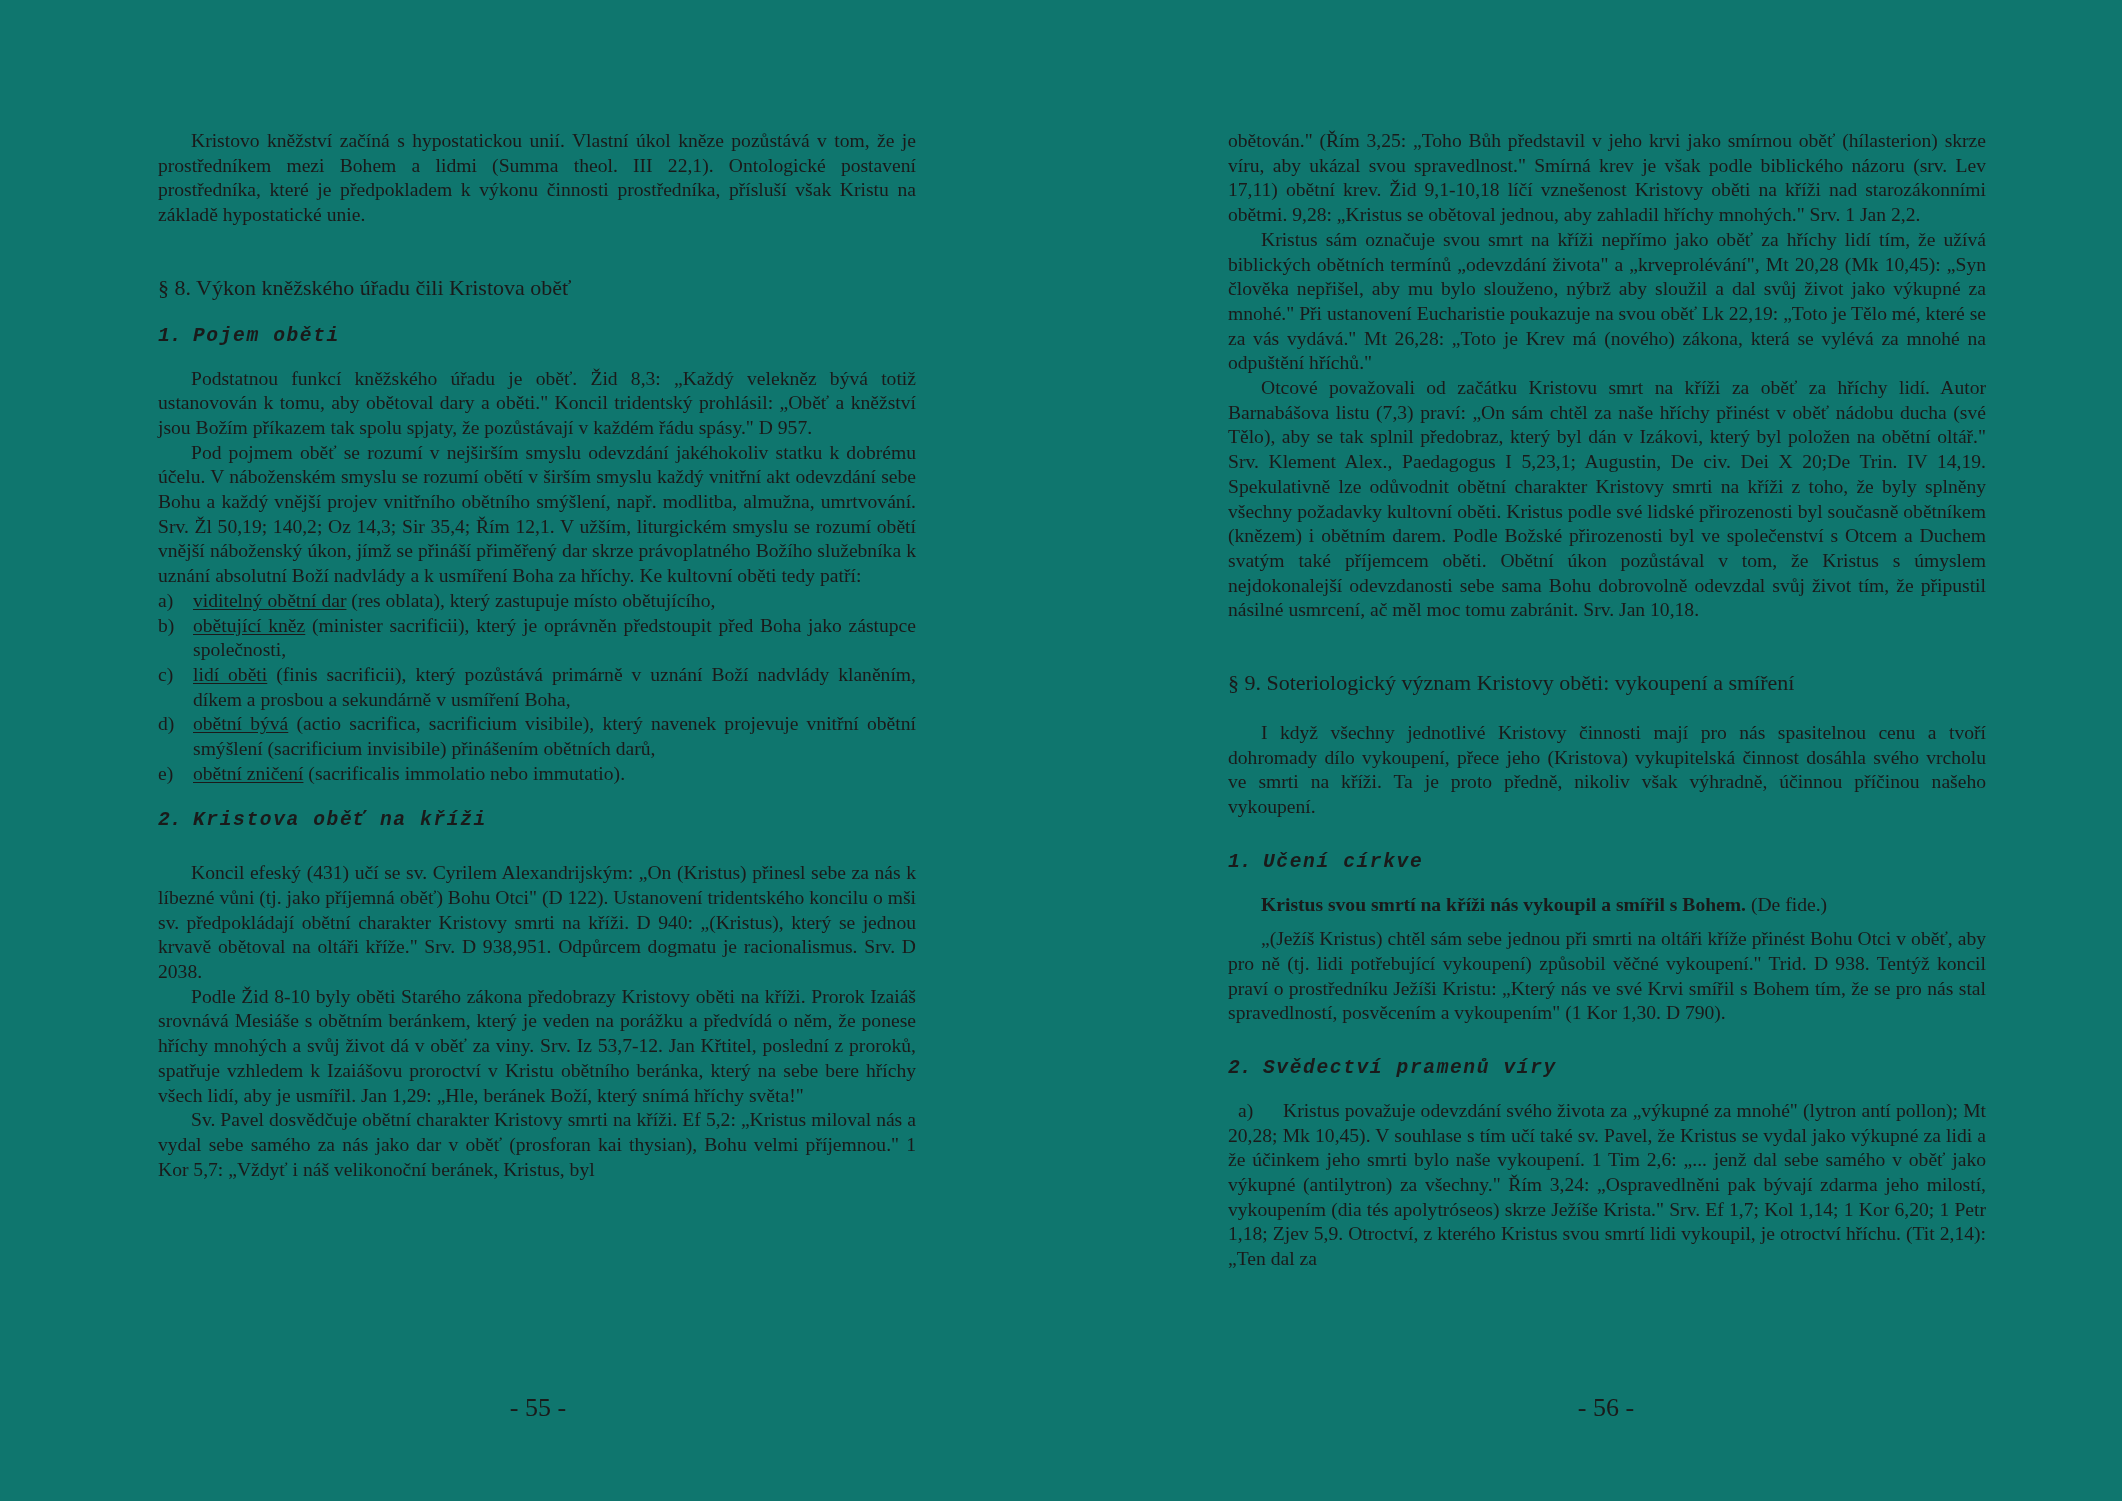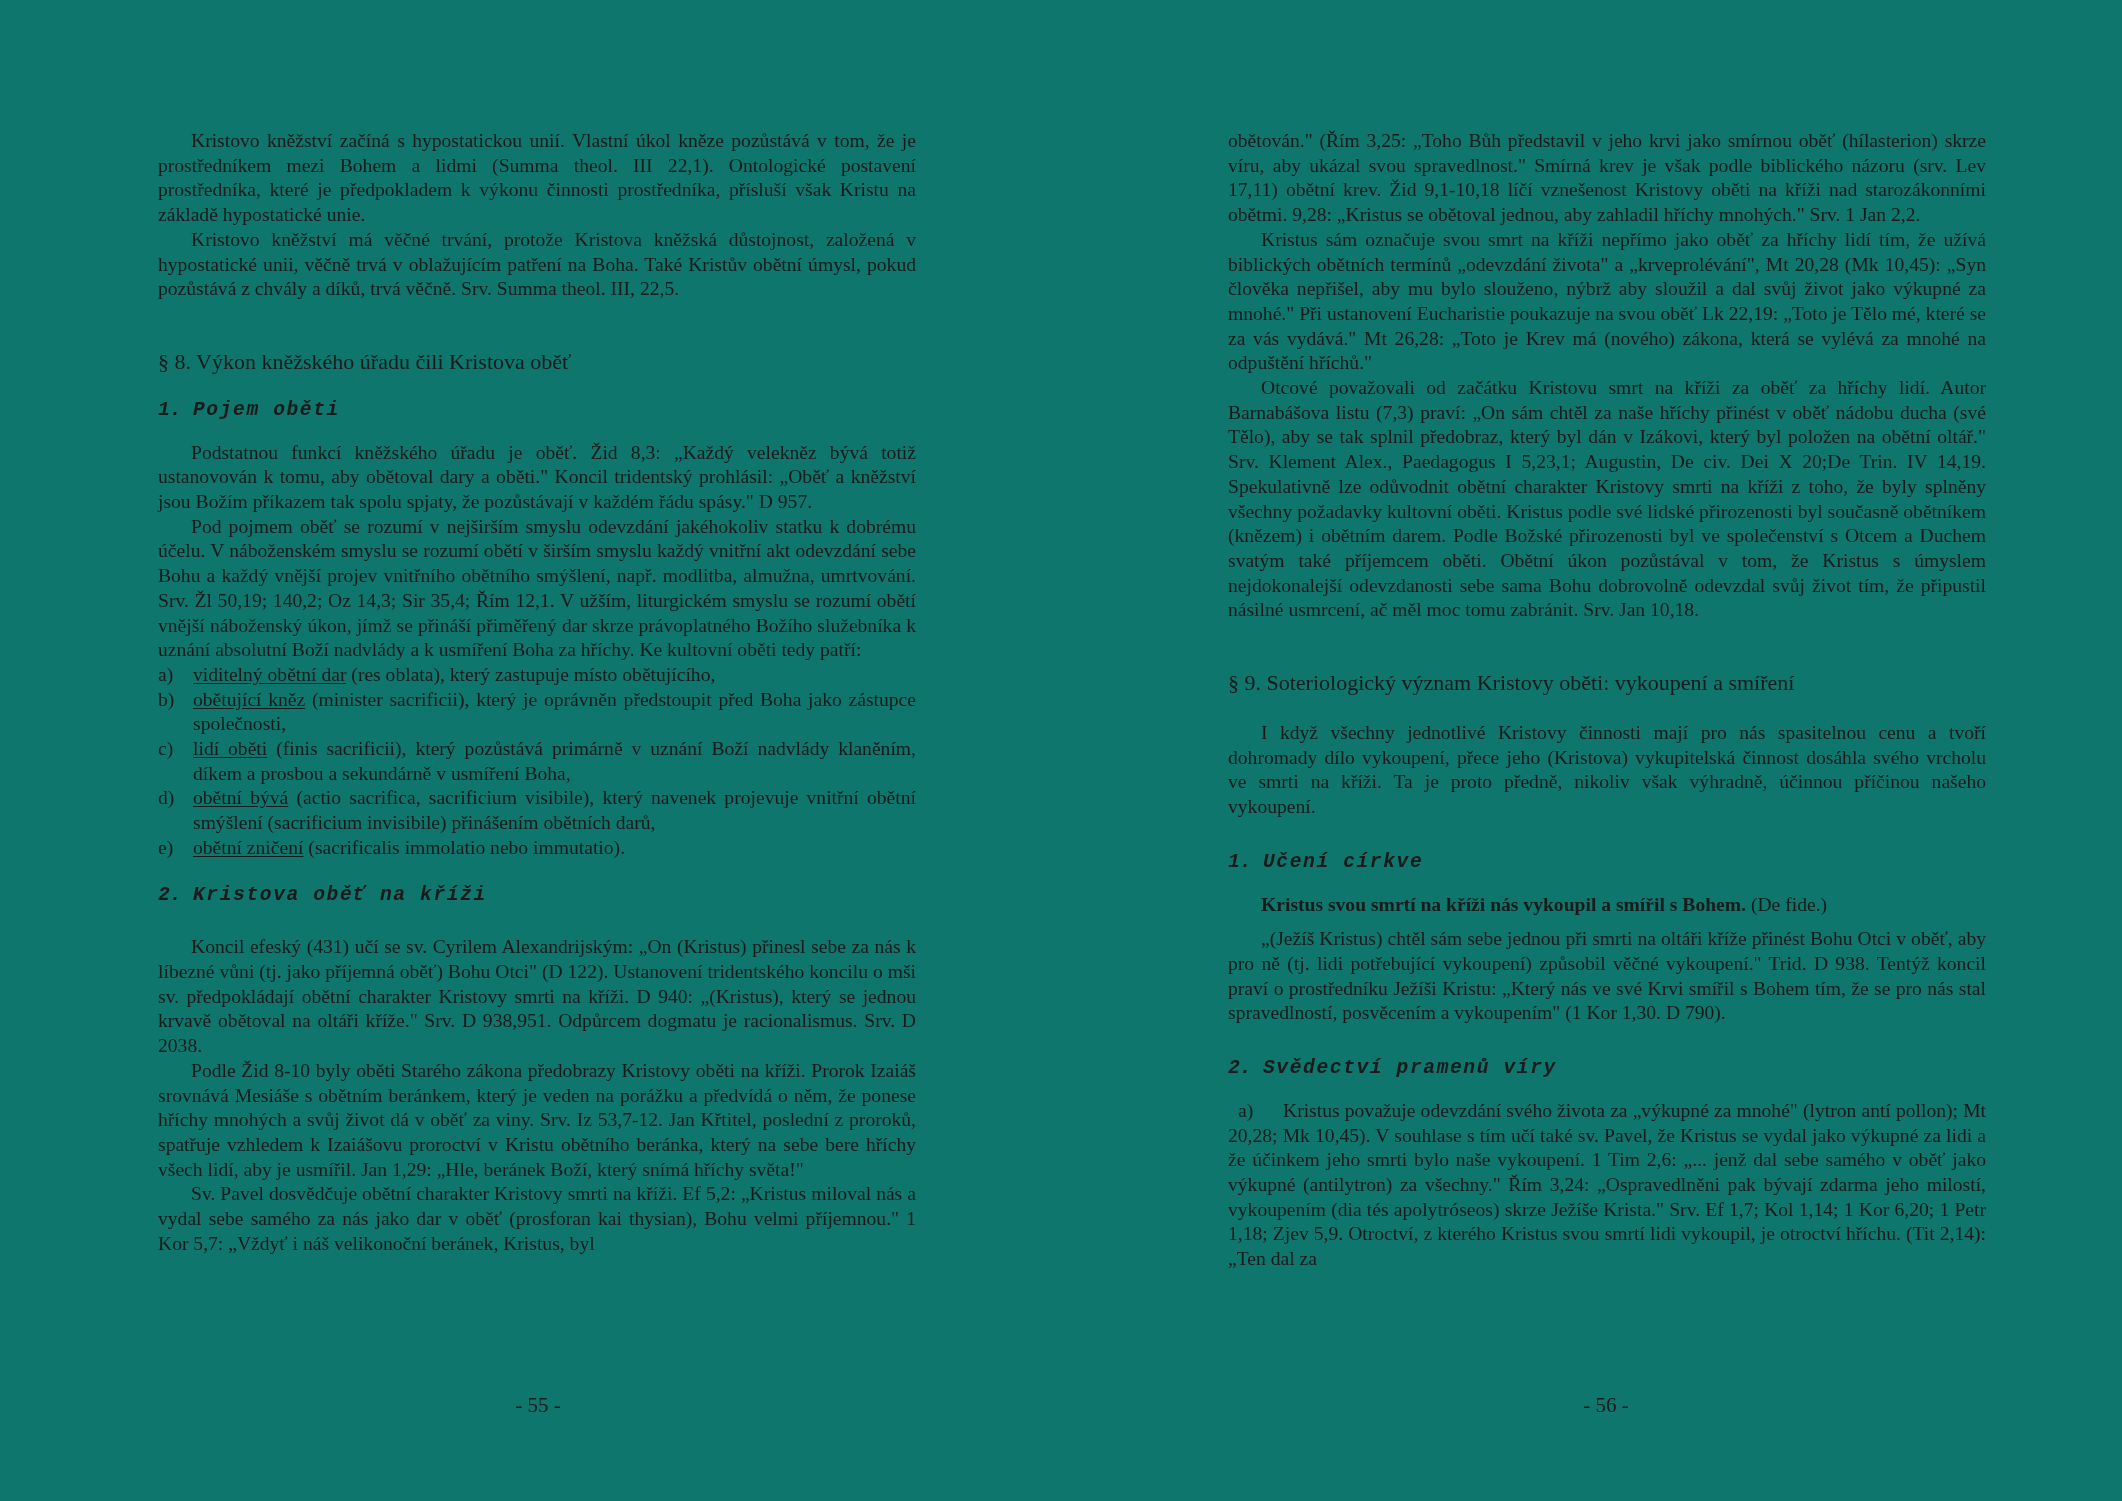--- a/index.html
+++ b/index.html
@@ -33,37 +33,36 @@
   }
   .sub-head .num { display: inline-block; width: 35px; letter-spacing: 0; }
   .thesis { text-indent: 33px; }
   .thesis b { font-weight: bold; }
   ul.list { list-style: none; margin: 0; padding: 0; }
   ul.list li { position: relative; padding-left: 35px; }
   ul.list li .marker { position: absolute; left: 0; top: 0; }
   .u { text-decoration: underline; text-underline-offset: 2px; }
   .page-num {
     position: absolute; top: 1393px; width: 100%;
-    text-align: center; font-size: 21px;
+    text-align: center; font-size: 26px;
   }
   .page.left .page-num { left: 0; width: 1076px; }
   .page.right .page-num { left: 0; width: 1090px; }
   .gap-s { height: 10px; }
   .gap-m { height: 18px; }
   .gap-l { height: 44px; }
   .item-a { text-indent: 10px; }
   .item-a .marker { display: inline-block; width: 45px; text-indent: 0; }
 </style>
 </head>
 <body>
 
 <div class="page left">
   <div class="content">
     <p>Kristovo kněžství začíná s hypostatickou unií. Vlastní úkol kněze pozůstává v tom, že je prostředníkem mezi Bohem a lidmi (Summa theol. III 22,1). Ontologické postavení prostředníka, které je předpokladem k výkonu činnosti prostředníka, přísluší však Kristu na základě hypostatické unie.</p>
-    <p>Kristovo kněžství má věčné trvání, protože Kristova kněžská důstojnost, založená v hypostatické unii, věčně trvá v oblažujícím patření na Boha. Také Kristův obětní úmysl, pokud pozůstává z chvály a díků, trvá věčně. Srv. Summa theol. III, 22,5.</p>
 
     <div class="gap-l"></div>
     <div class="sec-head">§ 8. Výkon kněžského úřadu čili Kristova oběť</div>
     <div style="height:20px"></div>
 
     <div class="sub-head">
       <span class="num">1.</span><span>Pojem oběti</span>
     </div>
     <div class="gap-m"></div>
 

